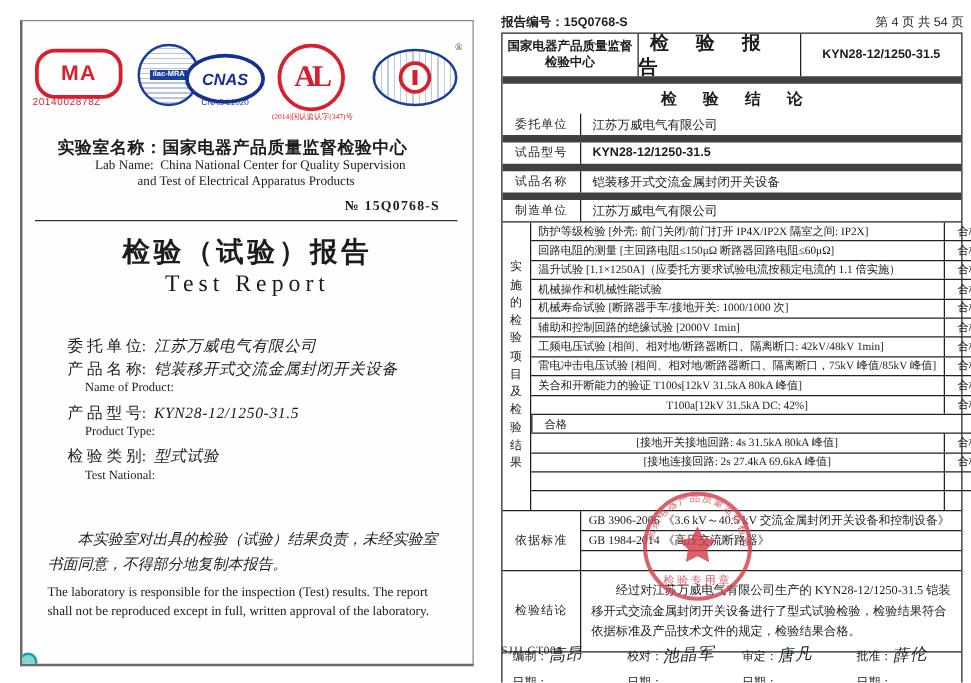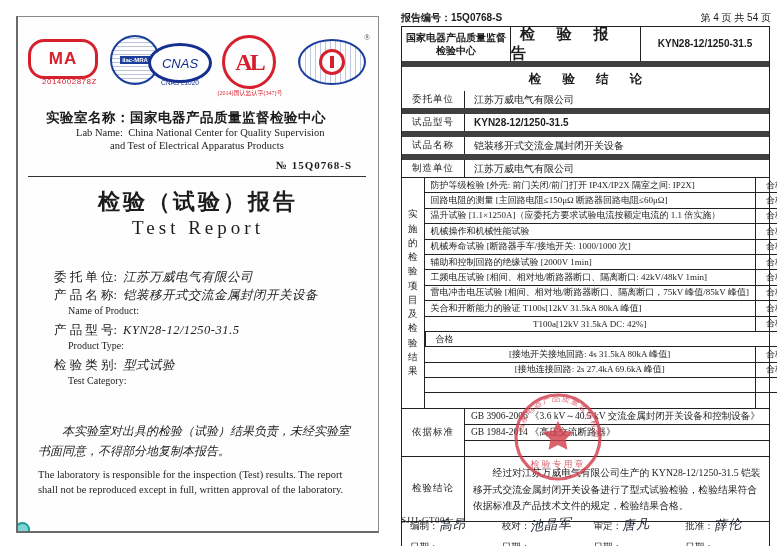--- a/index.html
+++ b/index.html
@@ -8,28 +8,28 @@
   .abs{position:absolute;}
 
   
   .page-left{left:16px;top:16px;width:360px;height:514px;background:#fefefe;
              border:1px solid #8a8a8a;border-left:2px solid #6a6a6a;border-bottom:2px solid #6a6a6a;
              overflow:hidden;}
   .logo-row{left:8px;top:16px;width:344px;height:62px;}
   .cma-box{left:2px;top:6px;width:64px;height:34px;border:3px solid #d7202e;border-radius:16px;
            display:flex;align-items:center;justify-content:center;}
   .cma-box span{color:#d7202e;font-weight:bold;font-size:17px;letter-spacing:1px;font-family:"Liberation Sans",sans-serif;}
-  .cma-num{left:16px;top:44px;width:76px;color:#d7202e;font-size:8px;font-family:"Liberation Sans",sans-serif;letter-spacing:.5px;}
+  .cma-num{left:0;top:44px;width:76px;color:#d7202e;font-size:8px;font-family:"Liberation Sans",sans-serif;letter-spacing:.5px;}
   .ilac{left:84px;top:2px;width:46px;height:46px;border-radius:50%;border:2px solid #1c3e9b;
         background:repeating-linear-gradient(0deg,rgba(28,62,155,.30) 0 1px,transparent 1px 4px);
         display:flex;align-items:center;justify-content:center;}
   .ilac span{background:#1c3e9b;color:#fff;font-size:6px;font-weight:bold;padding:1px 2px;font-family:"Liberation Sans",sans-serif;}
   .cnas{left:122px;top:10px;width:58px;height:34px;border:3px solid #15308f;border-radius:50%;
         display:flex;align-items:center;justify-content:center;background:#fefefe;}
-  .cnas span{color:#15308f;font-weight:normal;font-style:italic;font-size:13px;font-family:"Liberation Sans",sans-serif;}
+  .cnas span{color:#15308f;font-weight:bold;font-style:italic;font-size:13px;font-family:"Liberation Sans",sans-serif;}
   .cnas-lbl{left:124px;top:46px;width:60px;color:#15308f;font-size:6.5px;text-align:center;font-family:"Liberation Sans",sans-serif;}
   .cal{left:196px;top:2px;width:48px;height:48px;border:3.5px solid #d7202e;border-radius:50%;
        display:flex;align-items:center;justify-content:center;}
   .cal span{color:#d7202e;font-weight:bold;font-size:24px;letter-spacing:-3px;}
   .cal-lbl{left:184px;top:56px;width:80px;color:#d7202e;font-size:6px;text-align:center;}
   .globe{left:272px;top:6px;width:64px;height:42px;border:2px solid #1c3e9b;border-radius:50%;
          background:repeating-linear-gradient(90deg,rgba(28,62,155,.28) 0 1px,transparent 1px 5px);
          display:flex;align-items:center;justify-content:center;}
   .globe-core{width:20px;height:20px;border:3px solid #d7202e;border-radius:50%;background:#fefefe;
               display:flex;align-items:center;justify-content:center;}
@@ -152,21 +152,21 @@
     <div class="f-en">Name of Product:</div>
   </div>
 
   <div>
     <div class="f-cn"><span>产 品 型 号:</span>&nbsp;&nbsp;<span class="f-val">KYN28-12/1250-31.5</span></div>
     <div class="f-en">Product Type:</div>
   </div>
 
   <div>
     <div class="f-cn"><span>检 验 类 别:</span>&nbsp;&nbsp;<span class="f-val">型式试验</span></div>
-    <div class="f-en">Test Category:</div>
+    <div class="f-en">Test National:</div>
   </div>
 </div>
 
   <div class="abs disc-cn">本实验室对出具的检验（试验）结果负责，未经实验室书面同意，不得部分地复制本报告。</div>
   <div class="abs disc-en">The laboratory is responsible for the inspection (Test) results. The report shall not be reproduced except in full, written approval of the laboratory.</div>
 
   <svg class="abs seam-stamp" viewBox="0 0 88 88">
     <circle cx="86" cy="44" r="40" fill="none" stroke="#d2404e" stroke-width="3"></circle>
     <text x="58" y="34" font-size="9" fill="#d2404e" transform="rotate(-55 58 34)">检验</text>
     <text x="56" y="56" font-size="9" fill="#d2404e" transform="rotate(-100 56 56)">专用</text>

